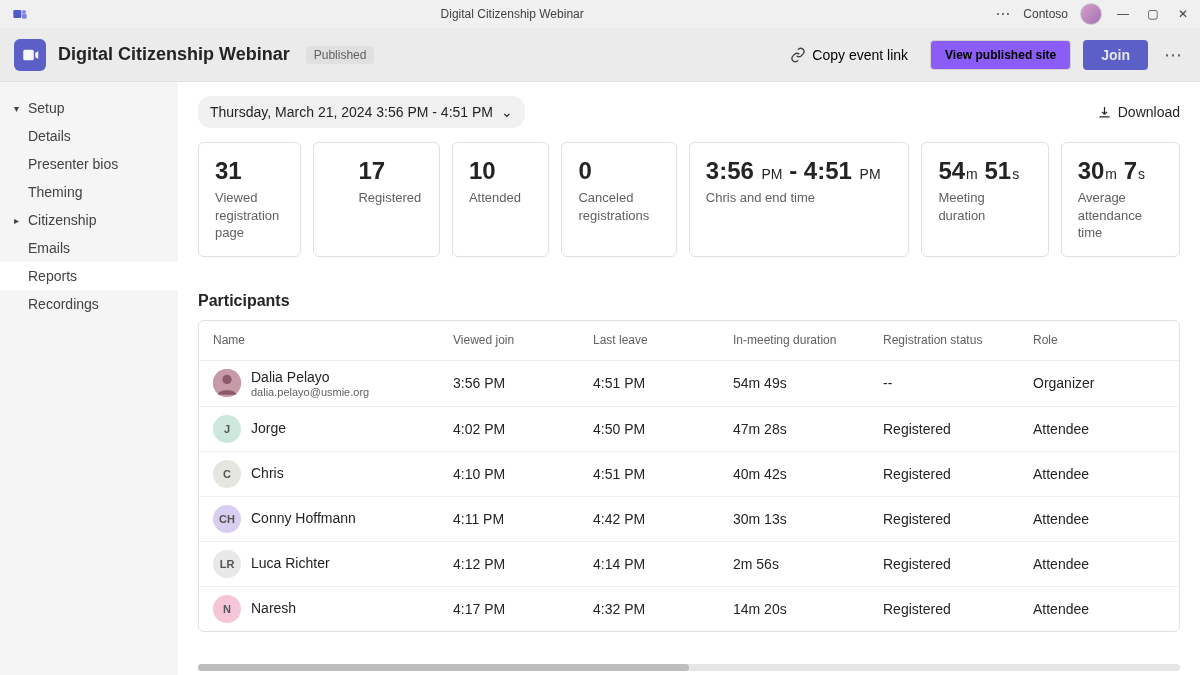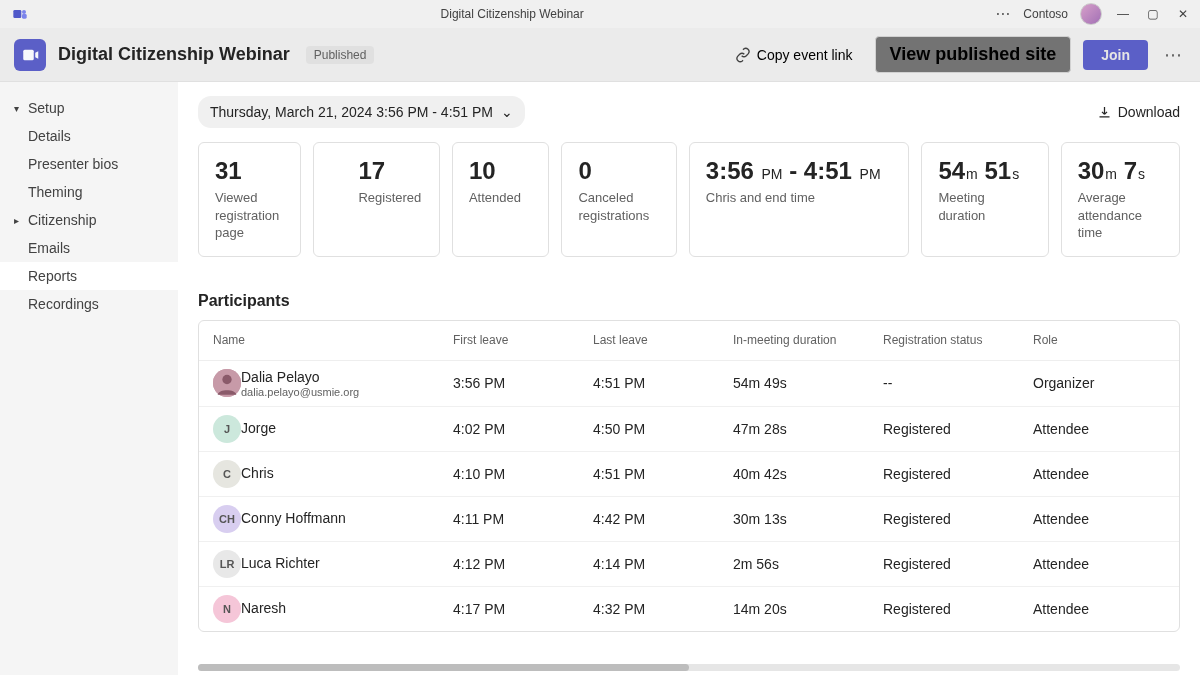--- a/index.html
+++ b/index.html
@@ -15,21 +15,21 @@
   .win-btn { width: 18px; text-align: center; color: #424242; cursor: pointer; font-size: 12px; }
 
   
   .header { height: 54px; background: #ebebeb; border-bottom: 1px solid #e0e0e0; display: flex; align-items: center; padding: 0 14px; gap: 12px; }
   .header .event-icon { width: 32px; height: 32px; border-radius: 6px; background: #5b5fc7; display:flex; align-items:center; justify-content:center; }
   .header .event-icon svg { width:18px; height:18px; fill:#fff; }
   .header .event-title { font-size: 18px; font-weight: 700; }
   .header .badge { background: #e0e0e0; color: #616161; font-size: 12px; padding: 2px 8px; border-radius: 4px; margin-left:4px;}
   .header .spacer { flex: 1; }
   .header .link-btn { display:flex; align-items:center; gap:6px; font-size:14px; color:#000000; cursor:pointer; padding:6px 10px;}
-  .header .outline-btn { background:#737373; border:1px solid #d1d1d1; border-radius:4px; padding:7px 14px; font-size:18px; cursor:pointer; font-weight:600;}
+  .header .outline-btn { background:#8b5cf6; border:1px solid #d1d1d1; border-radius:4px; padding:7px 14px; font-size:12px; cursor:pointer; font-weight:600;}
   .header .primary-btn { background:#5b5fc7; color:#e5e5e5; border:none; border-radius:4px; padding:7px 18px; font-size:14px; font-weight:600; cursor:pointer;}
   .header .more { font-size:18px; color:#616161; cursor:pointer; padding:0 4px;}
 
   
   .body { display:flex; height: calc(675px - 28px - 54px); }
   .sidebar { width: 178px; background:#f5f5f5; padding-top:12px; font-size:14px; color:#424242;}
   .sidebar .section { display:flex; align-items:center; padding:6px 14px; cursor:pointer; gap:4px;}
   .sidebar .section .caret { font-size:10px; width:10px;}
   .sidebar .item { padding:6px 14px 6px 28px; cursor:pointer;}
   .sidebar .item.active { background:#fff; font-weight:400;}
@@ -47,21 +47,21 @@
   .card.c1{width:104px;} .card.c2{width:127px;padding-left:44px;} .card.c3{width:98px;} .card.c4{width:116px;}
   .card.c5{width:222px;} .card.c6{width:128px;} .card.c7{width:120px;}
 
   .section-title { font-size:16px; font-weight:600; margin-bottom:10px;}
 
   .table { border:1px solid #e0e0e0; border-radius:6px; overflow:hidden;}
   .thead, .trow { display:grid; grid-template-columns: 240px 140px 140px 150px 150px 140px; align-items:center; padding:0 14px;}
   .thead { height:40px; font-size:12px; color:#616161; border-bottom:1px solid #eee;}
   .trow { height:45px; border-top:1px solid #f0f0f0; font-size:14px;}
   .trow:first-of-type{border-top:none;}
-  .pcell { display:flex; align-items:center; }
+  .pcell { display:flex; align-items:center; gap:10px;}
   .pavatar { width:28px; height:28px; border-radius:50%; display:flex; align-items:center; justify-content:center; font-size:11px; font-weight:600; color:#555;}
   .pname { font-size:14px; line-height:1.2;}
   .pemail { font-size:11px; color:#616161;}
   .scrollbar-h { position:absolute; left:20px; right:20px; bottom:4px; height:7px; background:#e6e6e6; border-radius:4px;}
   .scrollbar-h .thumb { width:50%; height:100%; background:#bdbdbd; border-radius:4px;}
 </style>
 </head>
 <body>
 
 <div class="titlebar">
@@ -165,21 +165,21 @@
           <div class="val"><span>30</span><span class="unit">m</span> <span>7</span><span class="unit">s</span></div>
           <div class="lbl">Average attendance time</div>
         </div>
     </div>
 
     <div class="section-title">Participants</div>
 
     <div class="table">
       <div class="thead">
         <div>Name</div>
-        <div>First leave</div>
+        <div>Viewed join</div>
         <div>Last leave</div>
         <div>In-meeting duration</div>
         <div>Registration status</div>
         <div>Role</div>
       </div>
       <div id="tbody">
           <div class="trow">
             <div class="pcell">
               <div class="pavatar" style="background:#c79aa8">
                 <svg viewBox="0 0 24 24" width="28" height="28">

